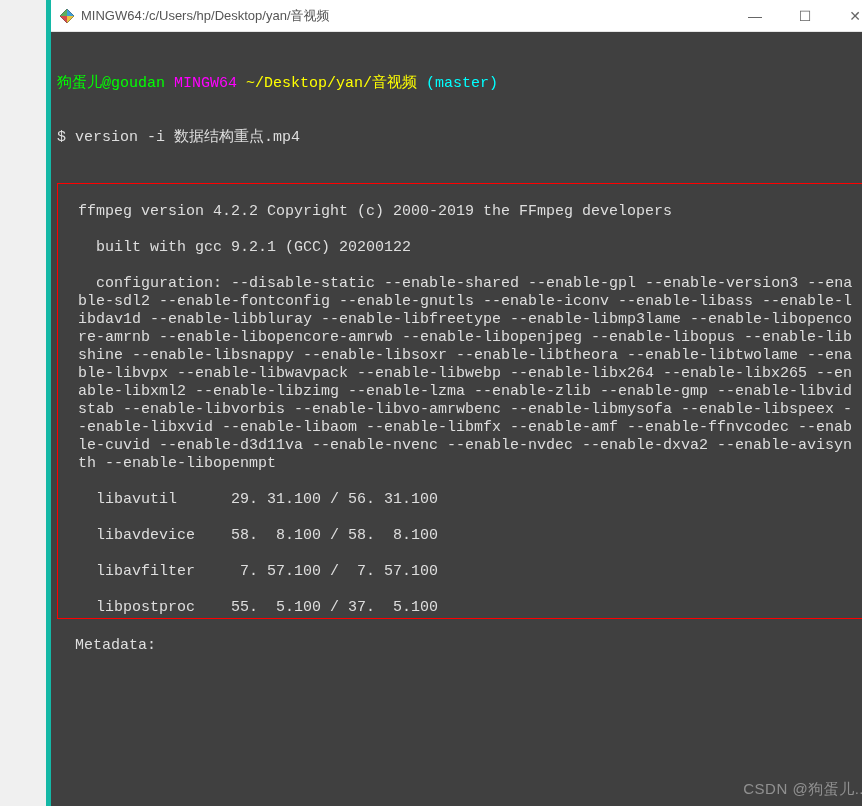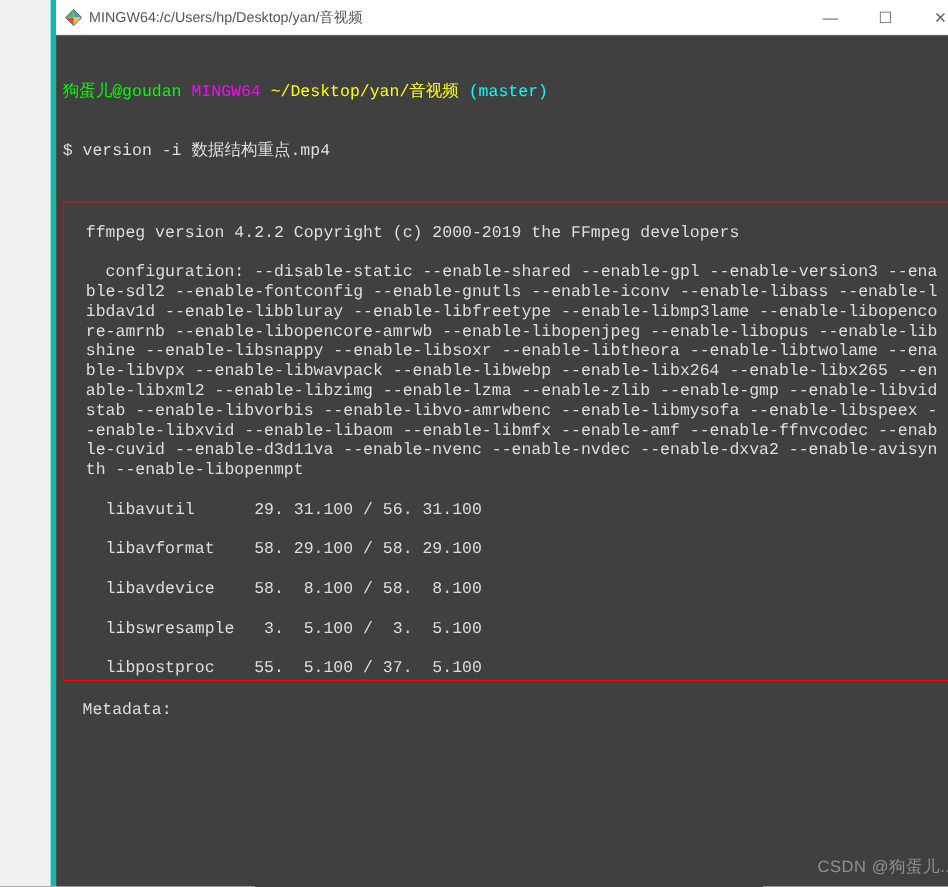--- a/index.html
+++ b/index.html
@@ -101,25 +101,25 @@
       <div class="win-btn">☐</div>
       <div class="win-btn">✕</div>
     </div>
   </div>
 
   <div class="terminal">
     <div class="term-line"><span class="green">狗蛋儿@goudan</span> <span class="magenta">MINGW64</span> <span class="yellow">~/Desktop/yan/音视频</span> <span class="cyan">(master)</span></div>
     <div class="term-line white">$ version -i 数据结构重点.mp4</div>
     <div class="redbox">
 <div class="term-line white">ffmpeg version 4.2.2 Copyright (c) 2000-2019 the FFmpeg developers</div>
+<div class="term-line white">  built with gcc 9.2.1 (GCC) 20200122</div>
 <div class="term-line white">  configuration: --disable-static --enable-shared --enable-gpl --enable-version3 --enable-sdl2 --enable-fontconfig --enable-gnutls --enable-iconv --enable-libass --enable-libdav1d --enable-libbluray --enable-libfreetype --enable-libmp3lame --enable-libopencore-amrnb --enable-libopencore-amrwb --enable-libopenjpeg --enable-libopus --enable-libshine --enable-libsnappy --enable-libsoxr --enable-libtheora --enable-libtwolame --enable-libvpx --enable-libwavpack --enable-libwebp --enable-libx264 --enable-libx265 --enable-libxml2 --enable-libzimg --enable-lzma --enable-zlib --enable-gmp --enable-libvidstab --enable-libvorbis --enable-libvo-amrwbenc --enable-libmysofa --enable-libspeex --enable-libxvid --enable-libaom --enable-libmfx --enable-amf --enable-ffnvcodec --enable-cuvid --enable-d3d11va --enable-nvenc --enable-nvdec --enable-dxva2 --enable-avisynth --enable-libopenmpt</div>
 <div class="term-line white">  libavutil      29. 31.100 / 56. 31.100</div>
-<div class="term-line white">  libavformat    58. 29.100 / 58. 29.100</div>
 <div class="term-line white">  libavdevice    58.  8.100 / 58.  8.100</div>
-<div class="term-line white">  libswresample   3.  5.100 /  3.  5.100</div>
+<div class="term-line white">  libavfilter     7. 57.100 /  7. 57.100</div>
 <div class="term-line white">  libpostproc    55.  5.100 / 37.  5.100</div></div>
 <div class="term-line white">  Metadata:</div>
 
 
 
 
 
 
 
 

